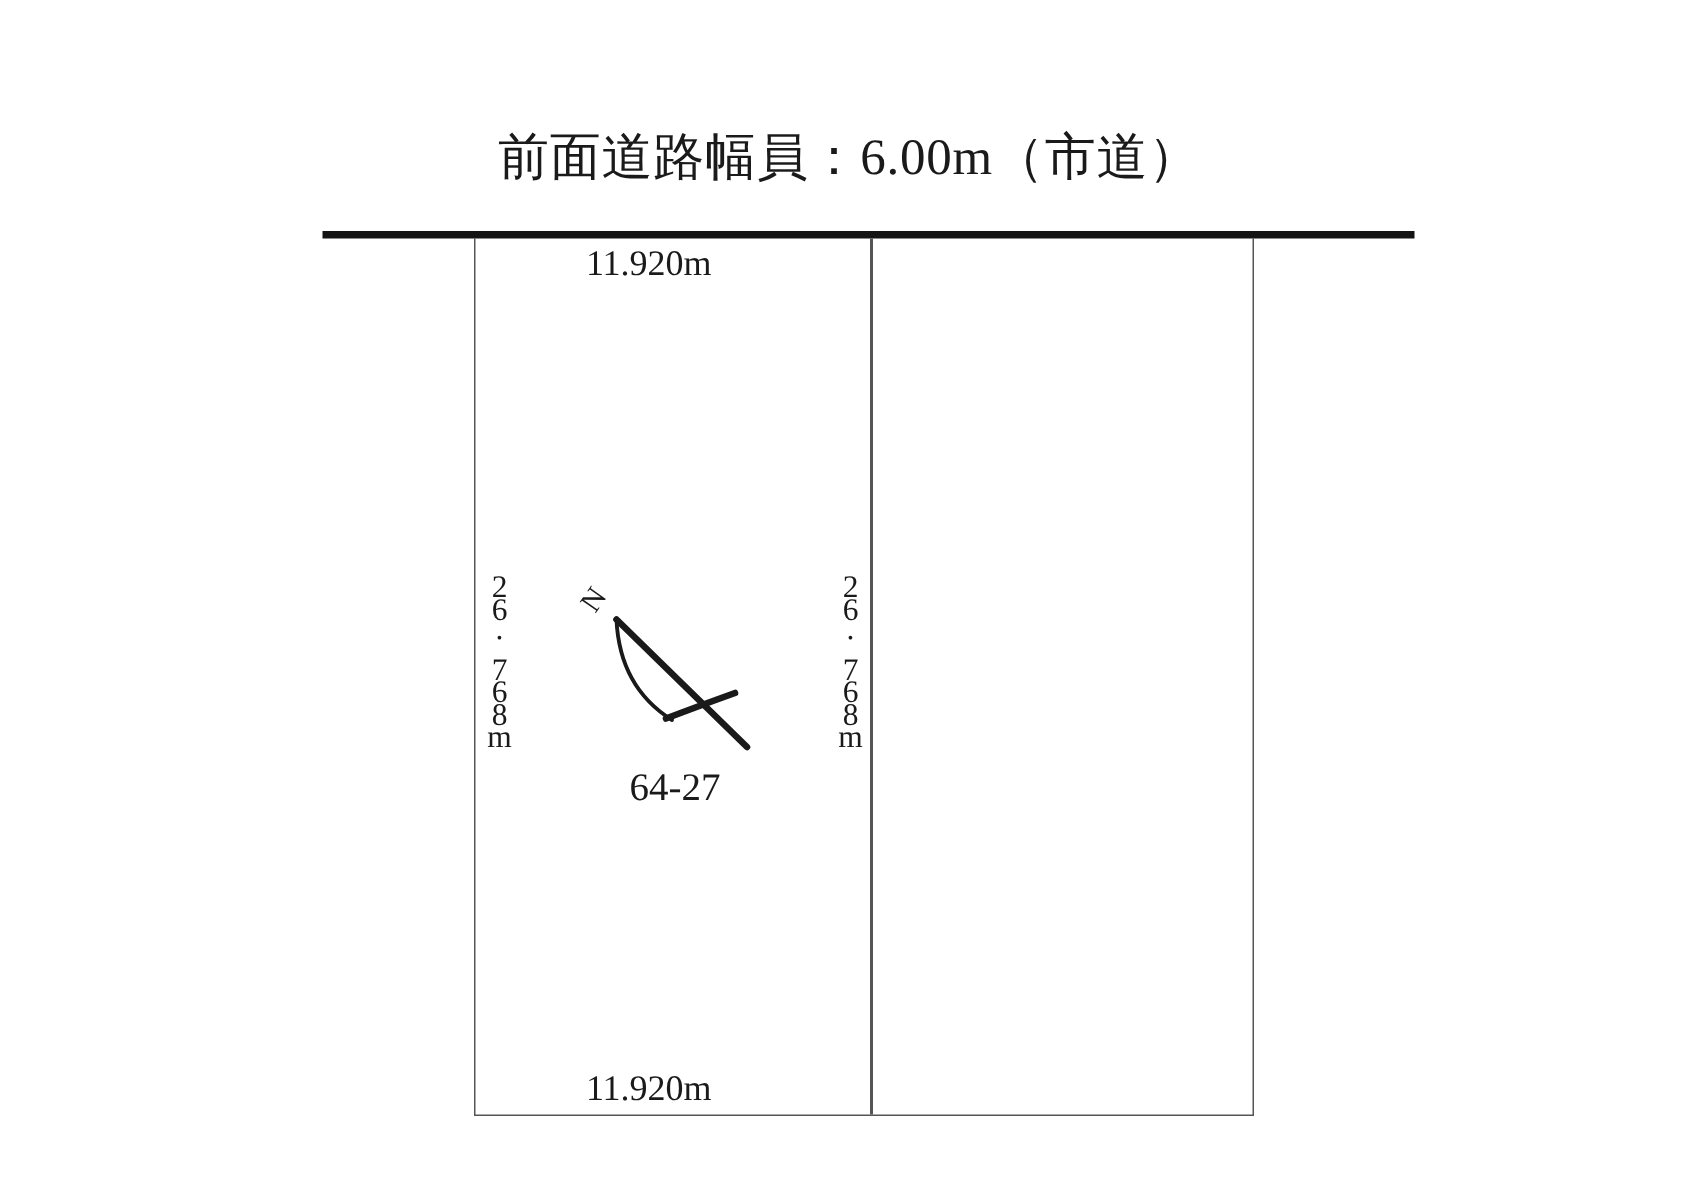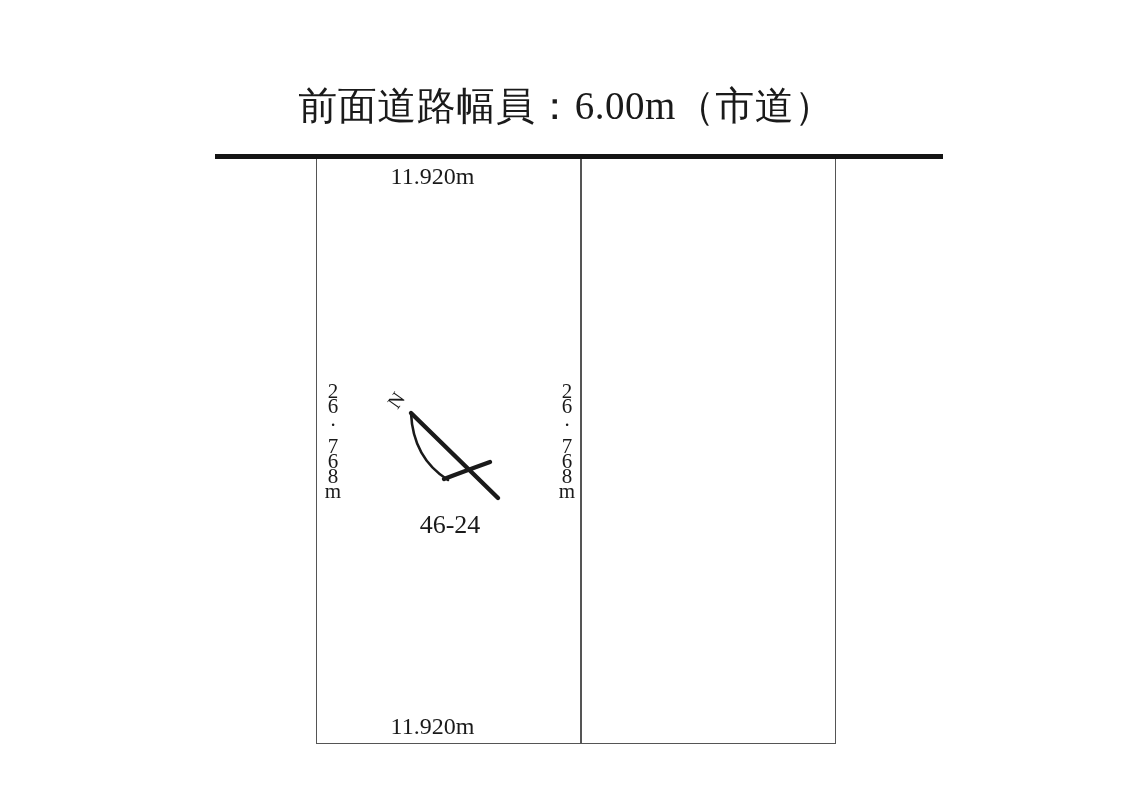--- a/index.html
+++ b/index.html
@@ -16,21 +16,21 @@
     height: 800px;
     background: var(--bg);
     overflow: hidden;
     font-family: "Liberation Serif", "DejaVu Serif", serif;
     color: var(--ink);
   }
   .title {
     position: absolute;
     left: 0; right: 0; top: 88px;
     text-align: center;
-    font-size: 39px;
+    font-size: 34px;
     line-height: 36px;
     letter-spacing: 0.5px;
     white-space: nowrap;
   }
   .road-line {
     position: absolute;
     left: 215px; top: 154px;
     width: 728px; height: 5px;
     background: var(--road);
   }
@@ -142,15 +142,15 @@
     </div>
 
   <svg class="north-arrow" viewBox="0 0 120 115" xmlns="http://www.w3.org/2000/svg">
     <path d="M 26 18 L 113 103" stroke-width="4.4" stroke-linecap="round"></path>
     <path d="M 26 18 Q 28 63 63 85" stroke-width="2.6" stroke-linecap="round"></path>
     <path d="M 59 84 Q 80 76 105 67" stroke-width="4.4" stroke-linecap="round"></path>
   </svg>
 
   <div class="north-n">N</div>
 
-  <div class="parcel-no">46-24</div>
+  <div class="parcel-no">64-27</div>
 
 </div>
 
 </body></html>

